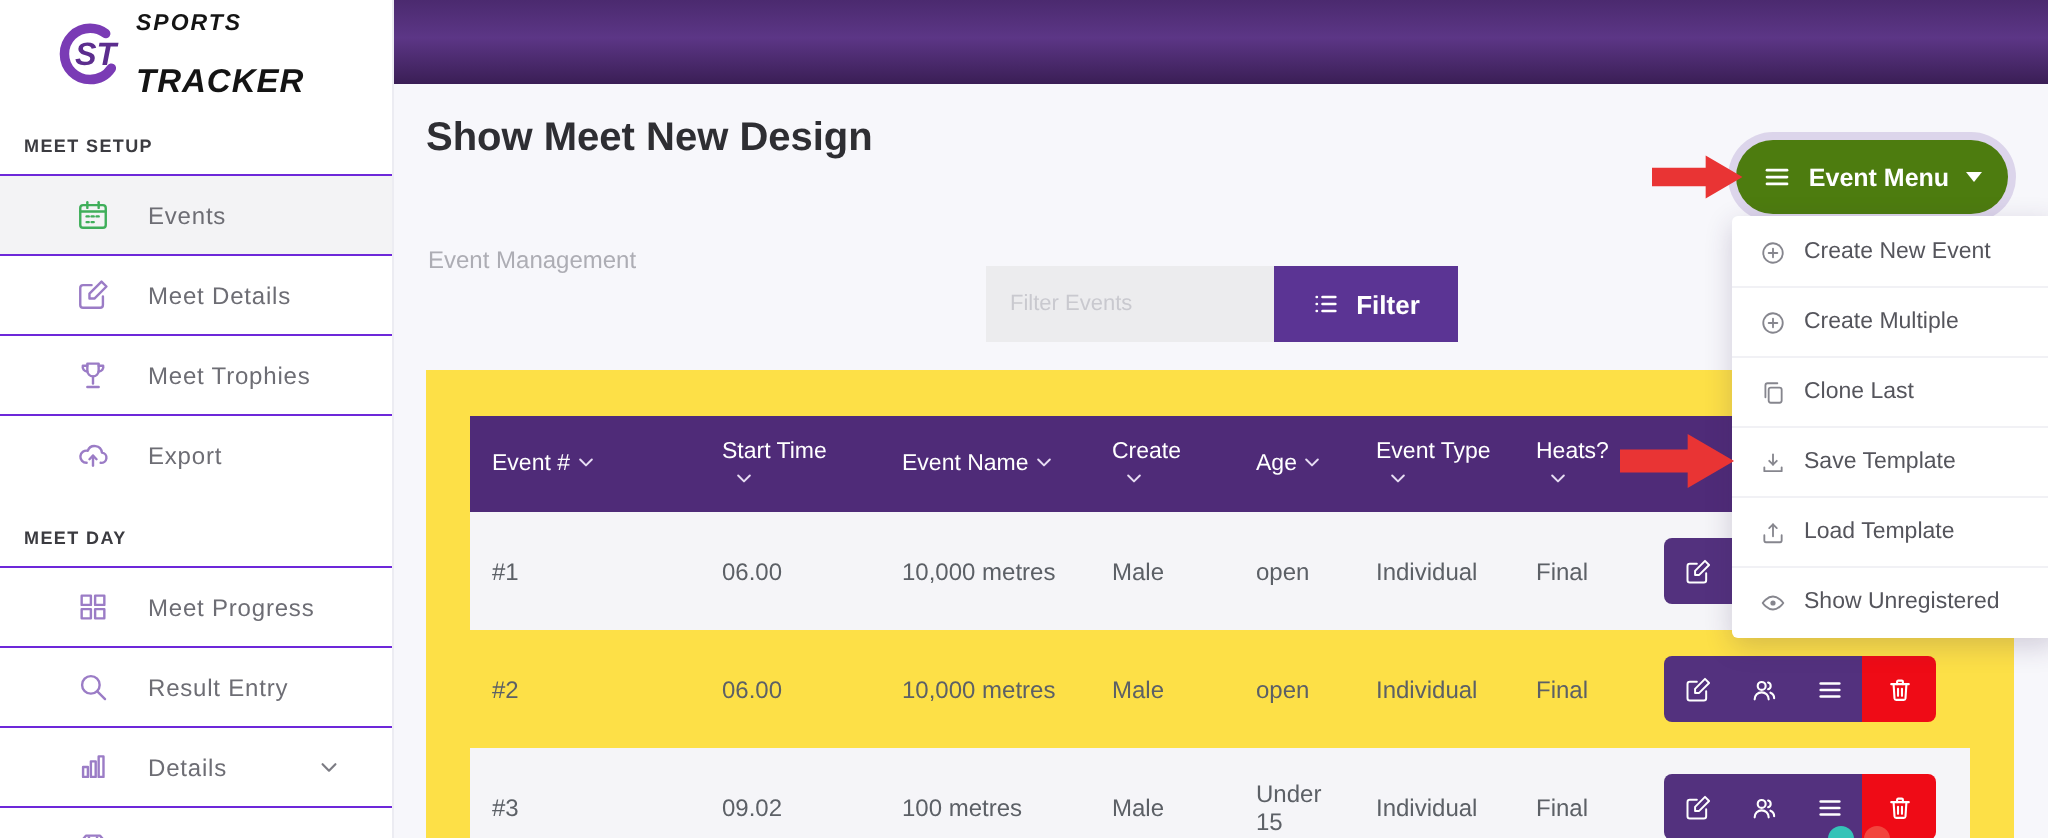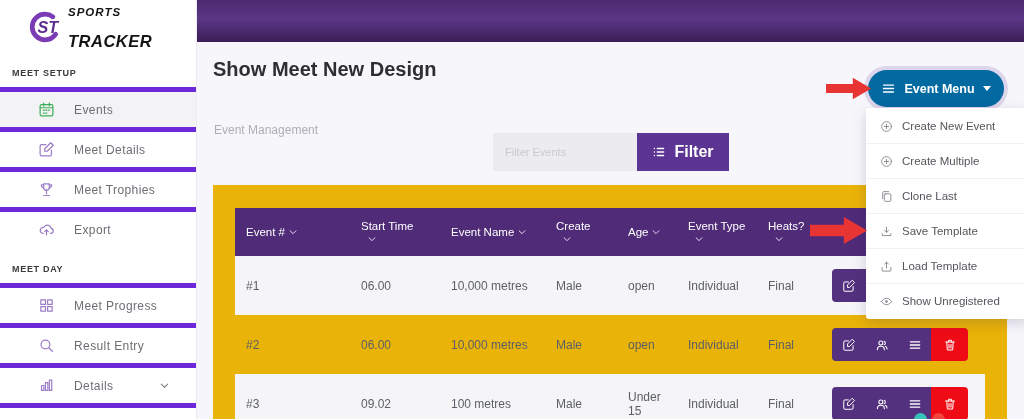--- a/index.html
+++ b/index.html
@@ -11,67 +11,67 @@
            border-right:1px solid #ececf2;z-index:5;}
   .logo-row{display:flex;align-items:flex-start;padding:7px 0 4px 27px;height:44px;}
   .logo-mark{width:38px;height:38px;flex:0 0 auto;}
   .brand-text{margin-left:3px;line-height:1;}
   .brand-top{display:block;font-size:11.5px;font-weight:bold;font-style:italic;color:#141414;letter-spacing:1px;}
   .brand-bottom{display:block;font-size:16.5px;font-weight:bold;font-style:italic;color:#141414;letter-spacing:.5px;margin-top:14px;}
   .side-section-label{font-size:9px;font-weight:bold;color:#3b3b40;letter-spacing:.7px;
                       padding:13px 0 9px 12px;}
   .side-section-label.second{padding-top:17px;}
   .nav-item{display:flex;align-items:center;height:40px;padding-left:38px;
-            border-top:5px solid #6d28d9;color:#6d6d74;font-size:12px;letter-spacing:.4px;cursor:pointer;box-sizing:border-box;}
+            border-top:1px solid #6d28d9;color:#6d6d74;font-size:12px;letter-spacing:.4px;cursor:pointer;box-sizing:border-box;}
   .nav-item .nicon{width:17px;height:17px;color:#9b7cc6;margin-right:19px;flex:0 0 auto;}
   .nav-item.active{background:#f3f3f5;}
   .nav-item.active .nicon{color:#3fae5a;}
   .nav-chevron{margin-left:auto;margin-right:26px;width:11px;height:11px;color:#7c7c84;}
 
   
   .topbar{position:absolute;left:196px;top:0;width:828px;height:42px;
           background:linear-gradient(180deg,#4b2a6f 0%,#5c3686 45%,#3a1e55 100%);}
 
   
   .main{position:absolute;left:196px;top:42px;width:828px;height:377px;background:#f7f7fb;}
   .page-title{position:absolute;left:17px;top:16px;font-size:20px;font-weight:bold;color:#2e2e33;}
   .page-subtitle{position:absolute;left:18px;top:49px;font-size:12px;color:#adadb4;margin-top:32px;}
 
   
   .filter-group{position:absolute;left:297px;top:91px;display:flex;}
   .filter-input{width:144px;height:38px;background:#ececee;border:none;outline:none;
                 padding:0 12px;font-size:11px;color:#666;box-sizing:border-box;font-family:"Liberation Sans",sans-serif;}
   .filter-input::placeholder{color:#c9c9cf;}
-  .filter-btn{width:92px;height:38px;background:#5b3494;color:#fff;font-size:16px;font-weight:bold;
+  .filter-btn{width:92px;height:38px;background:#5b3494;color:#fff;font-size:13px;font-weight:bold;
               display:flex;align-items:center;justify-content:center;gap:8px;border:none;cursor:pointer;
               font-family:"Liberation Sans",sans-serif;}
   .filter-btn .bicon{width:14px;height:14px;}
 
   
-  .card{position:absolute;left:17px;top:143px;width:794px;height:234px;background:#eab308;text-decoration:underline;}
+  .card{position:absolute;left:17px;top:143px;width:794px;height:234px;background:#fde047;text-decoration:underline;}
   table.events{position:absolute;left:22px;top:23px;width:750px;border-collapse:collapse;table-layout:fixed;}
   table.events th{background:#4f2b78;color:#fff;font-weight:normal;font-size:11.5px;text-align:left;
                   vertical-align:middle;padding:0 0 0 11px;height:48px;}
   table.events td{font-size:12px;color:#5c6066;padding:0 0 0 11px;vertical-align:middle;height:59px;}
   tr.striped td{background:#f5f5f8;}
   .th-label{display:inline-block;}
   .th-stack .th-label{display:block;line-height:1.2;}
   .th-chev{width:10px;height:10px;color:#e7ddf3;vertical-align:-1px;margin-left:3px;}
   .th-stack .th-chev{display:block;margin:0 0 0 6px;}
 
   .action-cell{padding-right:17px !important;}
   .btn-group{display:flex;height:33px;border-radius:4px;overflow:hidden;float:right;}
   .btn-seg{width:33px;height:33px;background:#53317e;color:#fff;border:none;display:flex;
            align-items:center;justify-content:center;cursor:pointer;padding:0;}
   .btn-seg .aicon{width:14px;height:14px;}
   .btn-seg.danger{background:#ef0b16;width:37px;}
 
   
   .event-menu-btn{position:absolute;left:672px;top:28px;width:136px;height:37px;border-radius:19px;
-                  background:#0369a1;color:#fff;display:flex;align-items:center;justify-content:center;gap:8px;
+                  background:#4d7c0f;color:#fff;display:flex;align-items:center;justify-content:center;gap:8px;
                   font-size:12.5px;font-weight:bold;border:none;cursor:pointer;z-index:15;
                   box-shadow:0 0 0 4px rgba(128,94,178,.22);font-family:"Liberation Sans",sans-serif;}
   .event-menu-btn .bicon{width:15px;height:15px;}
   .caret-down{width:0;height:0;border-left:4px solid transparent;border-right:4px solid transparent;
               border-top:5px solid #fff;}
 
   
   .dropdown{position:absolute;left:670px;top:66px;width:163px;background:#fff;border-radius:3px;
             box-shadow:0 4px 14px rgba(55,35,85,.20);z-index:20;padding:1px 0;}
   .dropdown-item{display:flex;align-items:center;gap:9px;height:34px;padding-left:14px;

